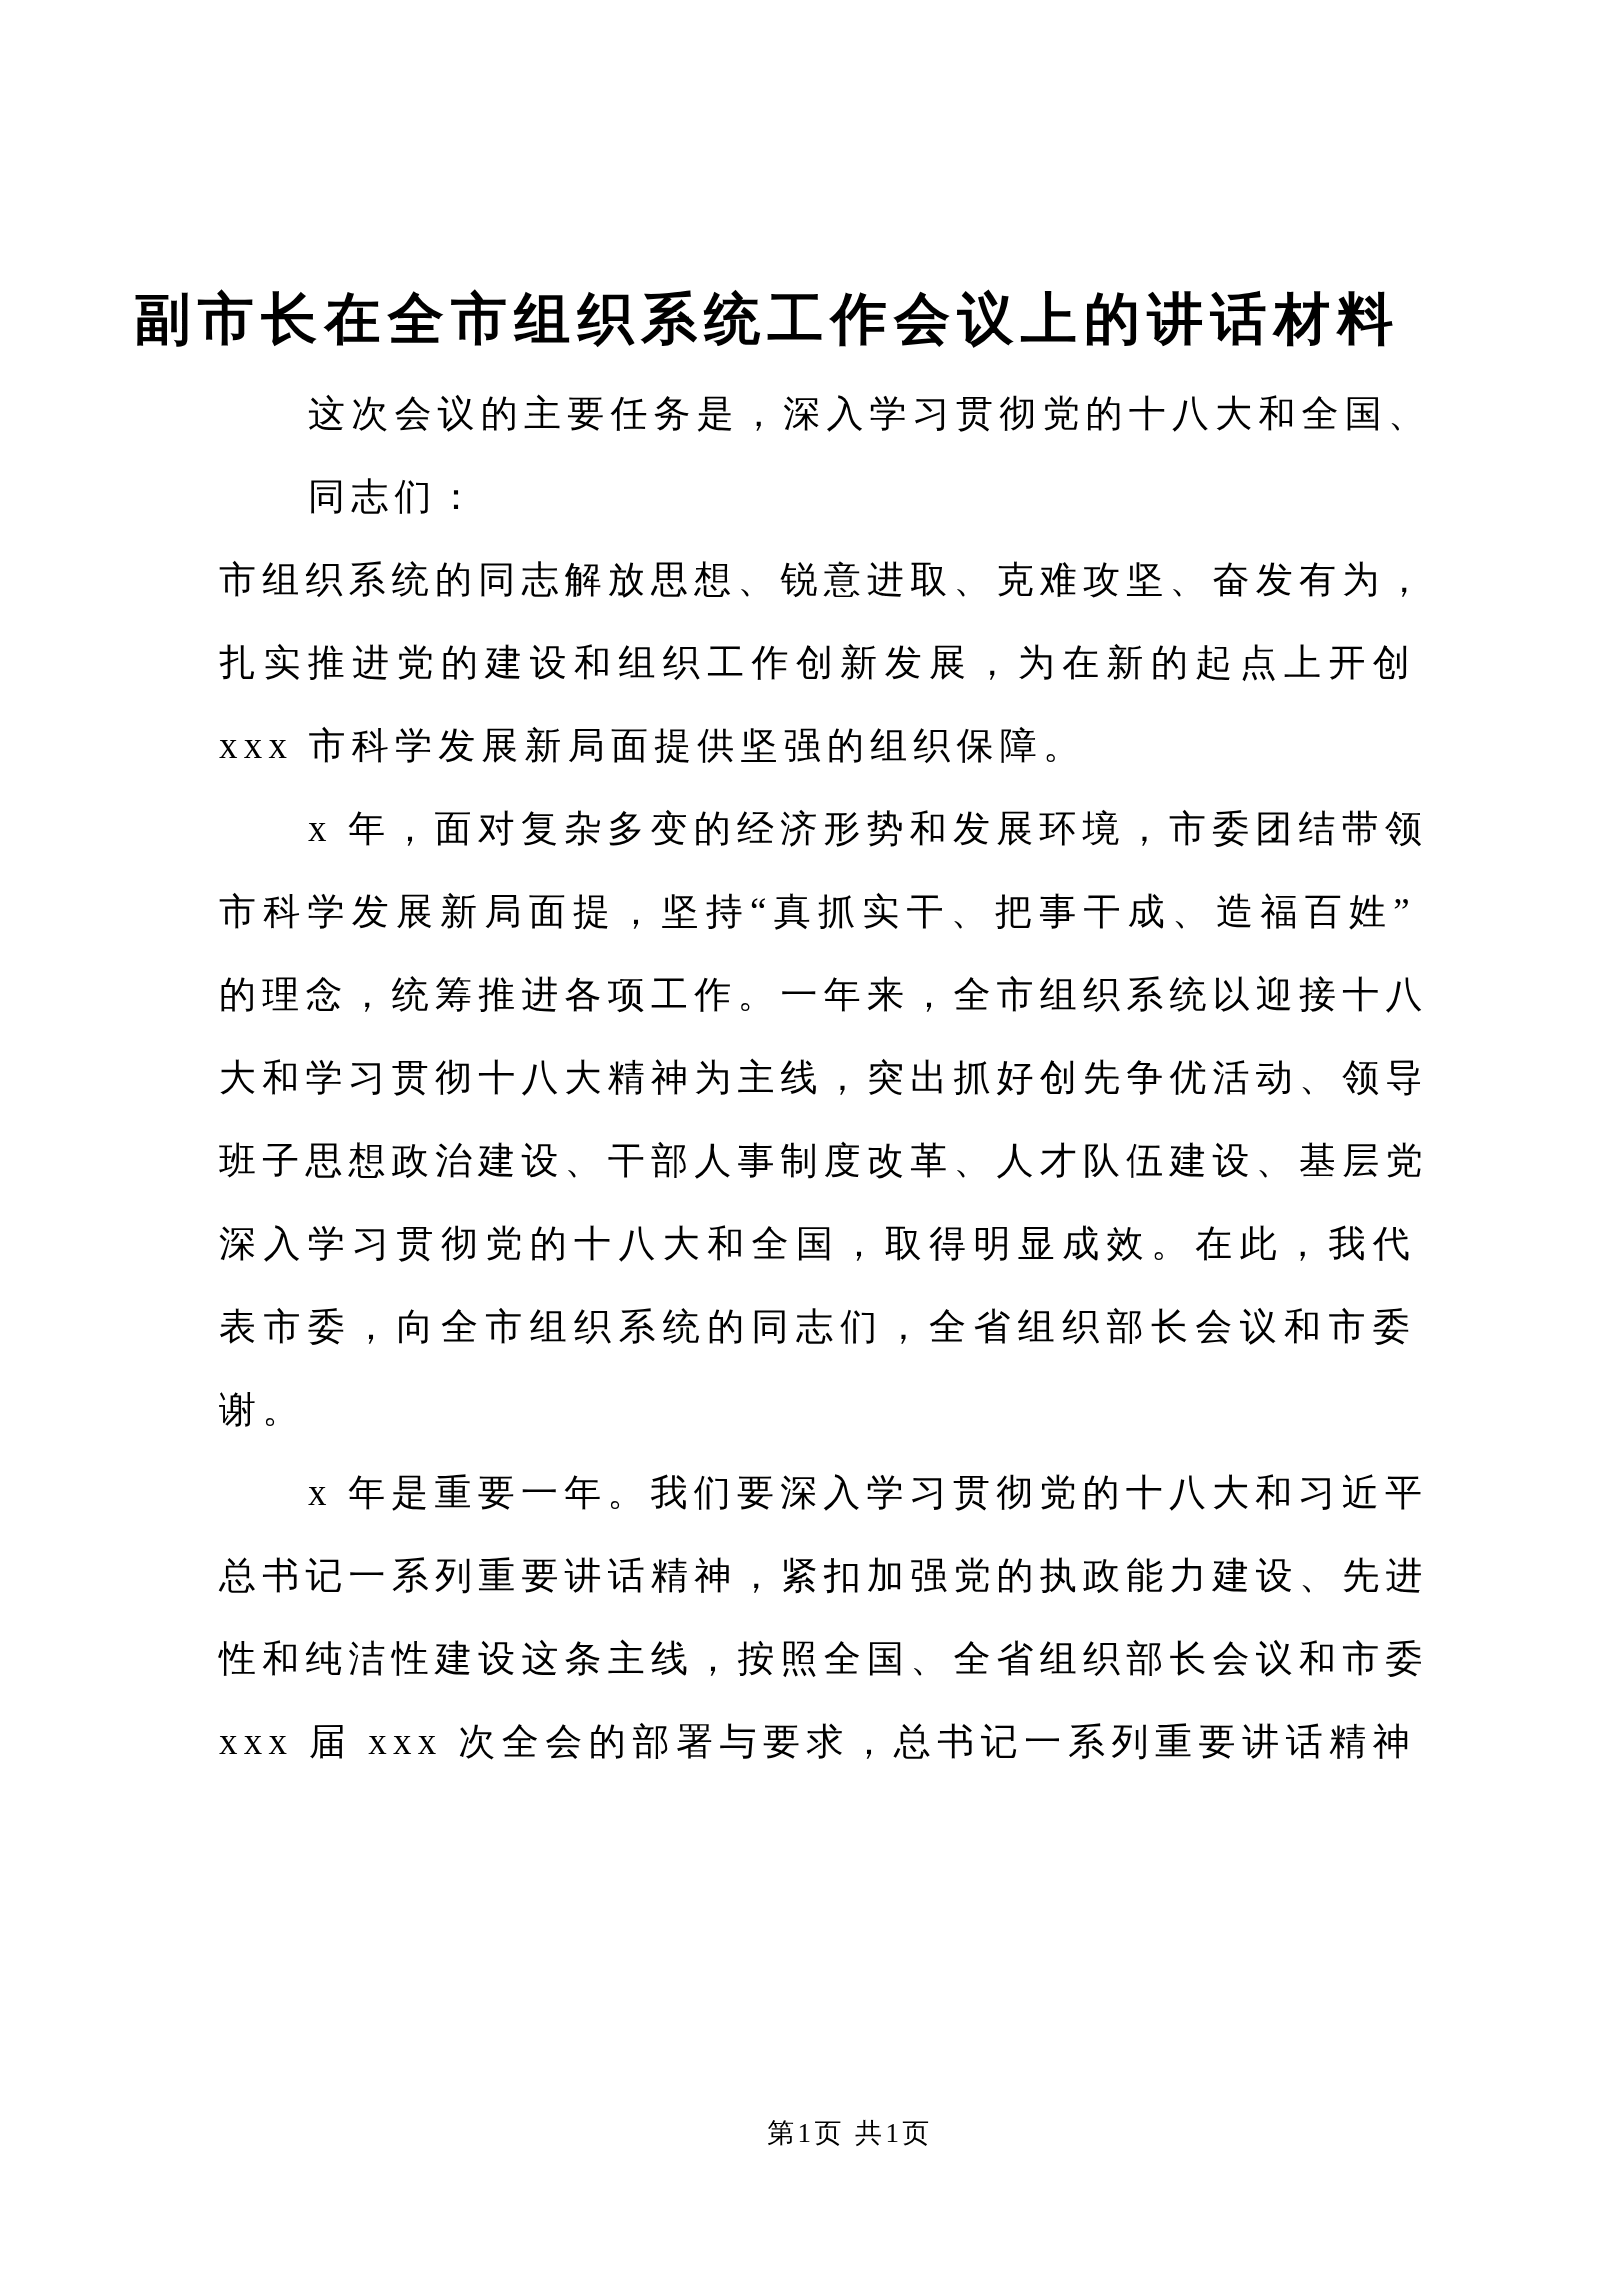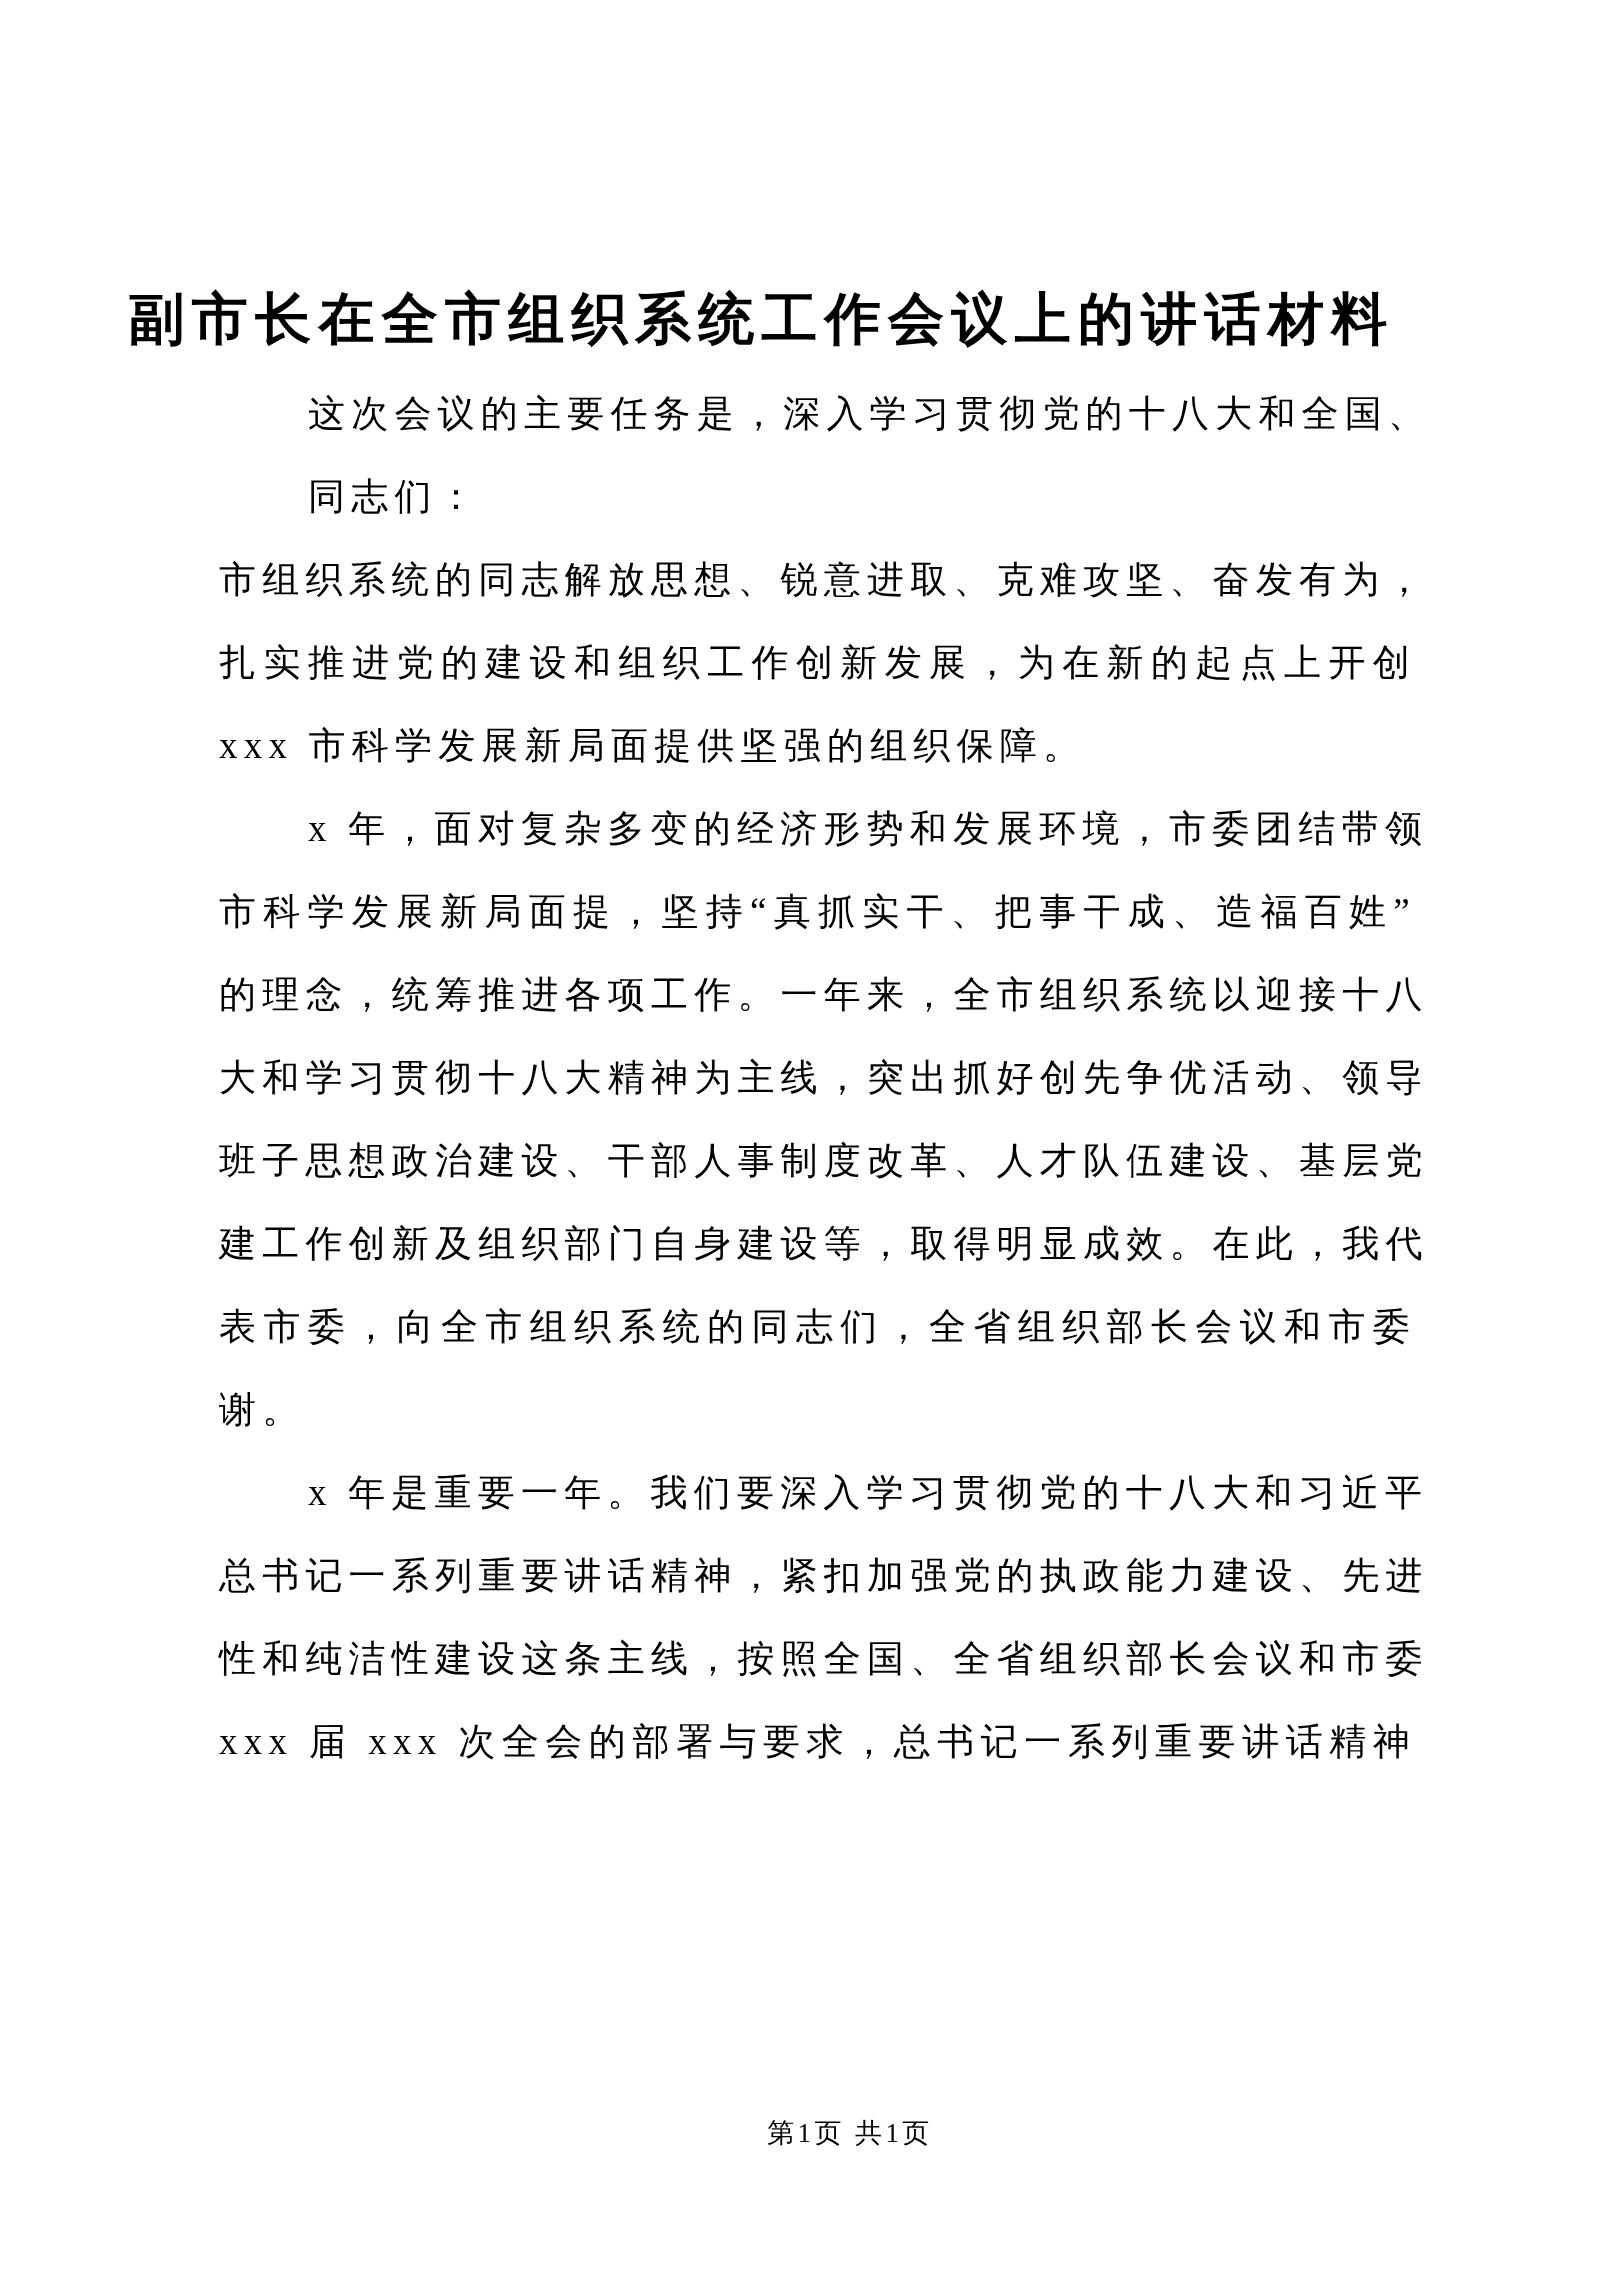--- a/index.html
+++ b/index.html
@@ -8,20 +8,21 @@
     background: #ffffff;
   }
   .page {
     position: relative;
     width: 1523px;
     height: 2295px;
     background: #ffffff;
     color: #000000;
     font-family: "Liberation Serif", serif;
     overflow: hidden;
+    padding-left: 12px;
   }
   .doc-title {
     position: absolute;
     top: 279px;
     left: 0;
     width: 100%;
     height: 80px;
     line-height: 80px;
     font-size: 56px;
     font-weight: bold;
@@ -73,21 +74,21 @@
       <div class="line indent">这次会议的主要任务是，深入学习贯彻党的十八大和全国、</div>
       <div class="line indent short">同志们：</div>
       <div class="line">市组织系统的同志解放思想、锐意进取、克难攻坚、奋发有为，</div>
       <div class="line">扎实推进党的建设和组织工作创新发展，为在新的起点上开创</div>
       <div class="line short">xxx 市科学发展新局面提供坚强的组织保障。</div>
       <div class="line indent">x 年，面对复杂多变的经济形势和发展环境，市委团结带领</div>
       <div class="line">市科学发展新局面提，坚持“真抓实干、把事干成、造福百姓”</div>
       <div class="line">的理念，统筹推进各项工作。一年来，全市组织系统以迎接十八</div>
       <div class="line">大和学习贯彻十八大精神为主线，突出抓好创先争优活动、领导</div>
       <div class="line">班子思想政治建设、干部人事制度改革、人才队伍建设、基层党</div>
-      <div class="line">建工作创新及组织部门自身建设等，取得明显成效。在此，我代</div>
+      <div class="line">深入学习贯彻党的十八大和全国，取得明显成效。在此，我代</div>
       <div class="line">表市委，向全市组织系统的同志们，全省组织部长会议和市委</div>
       <div class="line short">谢。</div>
       <div class="line indent">x 年是重要一年。我们要深入学习贯彻党的十八大和习近平</div>
       <div class="line">总书记一系列重要讲话精神，紧扣加强党的执政能力建设、先进</div>
       <div class="line">性和纯洁性建设这条主线，按照全国、全省组织部长会议和市委</div>
       <div class="line">xxx 届 xxx 次全会的部署与要求，总书记一系列重要讲话精神</div>
     </div>
 
   <div class="doc-footer">第1页 共1页</div>
 </div>

